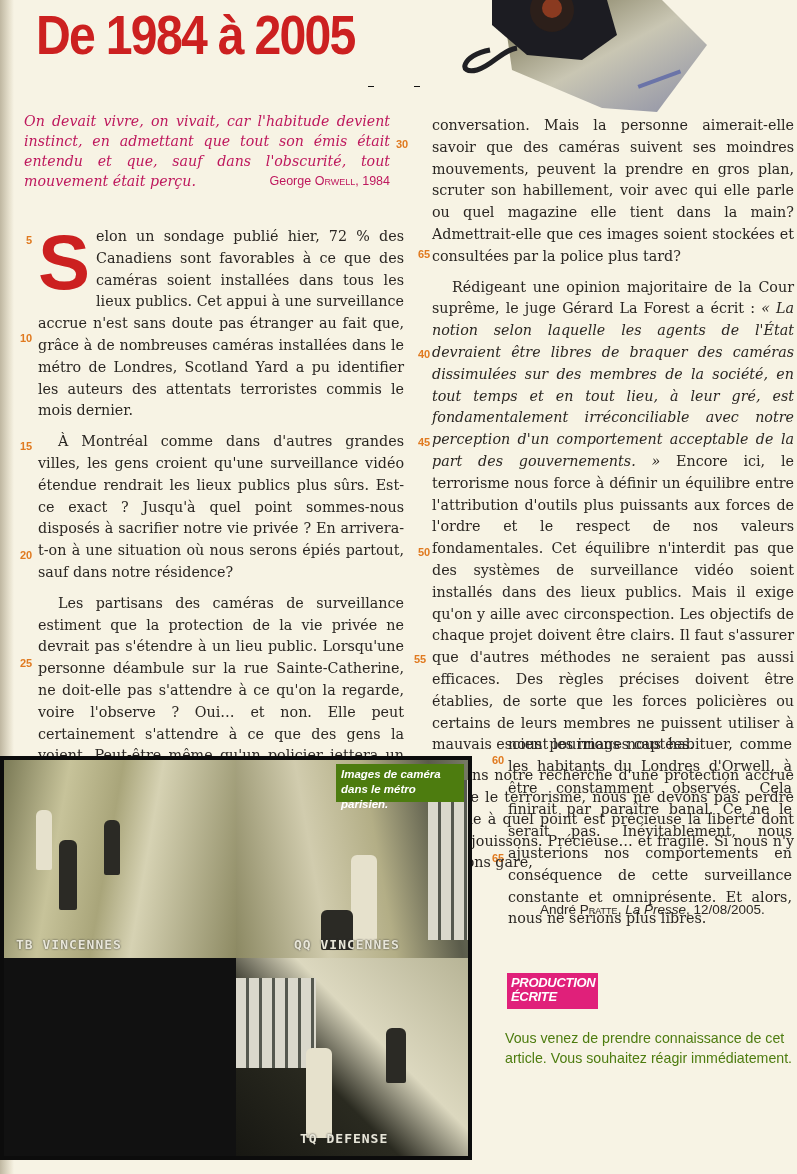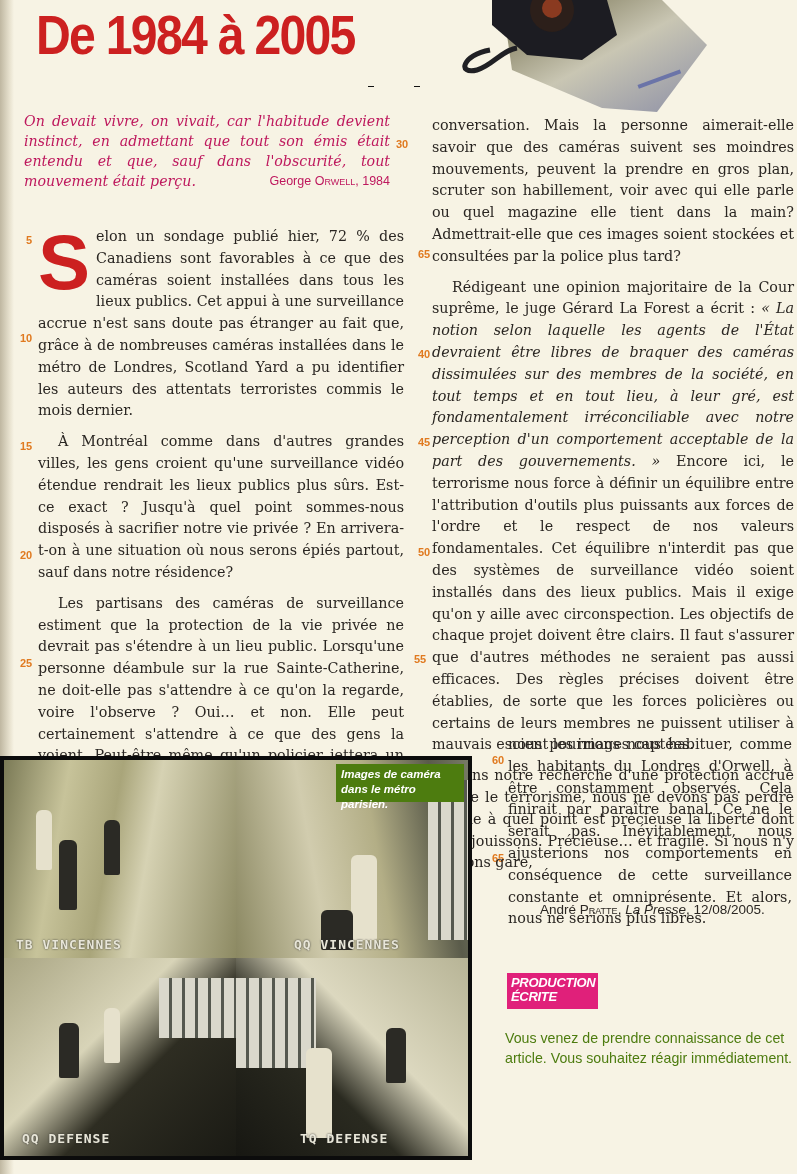--- a/index.html
+++ b/index.html
@@ -159,26 +159,20 @@
     <div class="figure light" style="left:32px;top:50px;width:16px;height:60px"></div>
     <div class="figure" style="left:100px;top:60px;width:16px;height:55px"></div>
     <span class="cam-label" style="left:12px;bottom:6px">TB VINCENNES</span>
   </div>
   <div class="quad q2">
     <div class="figure light" style="left:115px;top:95px;width:26px;height:85px"></div>
     <div class="figure" style="left:85px;top:150px;width:32px;height:40px"></div>
     <div class="train" style="right:0;top:20px;width:40px;height:160px"></div>
     <span class="cam-label" style="left:58px;bottom:6px">QQ VINCENNES</span>
   </div>
-  <div class="quad q3">
-    <div class="train" style="left:155px;top:20px;width:80px;height:60px"></div>
-    <div class="figure" style="left:55px;top:65px;width:20px;height:55px"></div>
-    <div class="figure light" style="left:100px;top:50px;width:16px;height:55px"></div>
-    <span class="cam-label" style="left:18px;bottom:10px">QQ DEFENSE</span>
-  </div>
   <div class="quad q4">
     <div class="train" style="left:0;top:20px;width:80px;height:90px"></div>
     <div class="figure light" style="left:70px;top:90px;width:26px;height:90px"></div>
     <div class="figure" style="left:150px;top:70px;width:20px;height:55px"></div>
     <span class="cam-label" style="left:64px;bottom:10px">TQ DEFENSE</span>
   </div>
 </div>
 
 <div class="caption-box">Images de caméra dans le métro parisien.</div>
 

